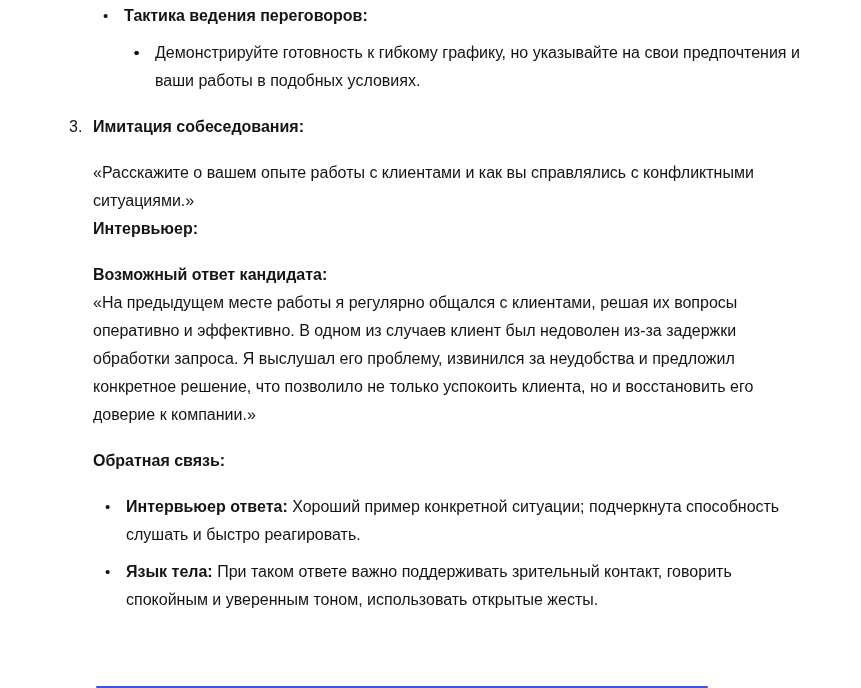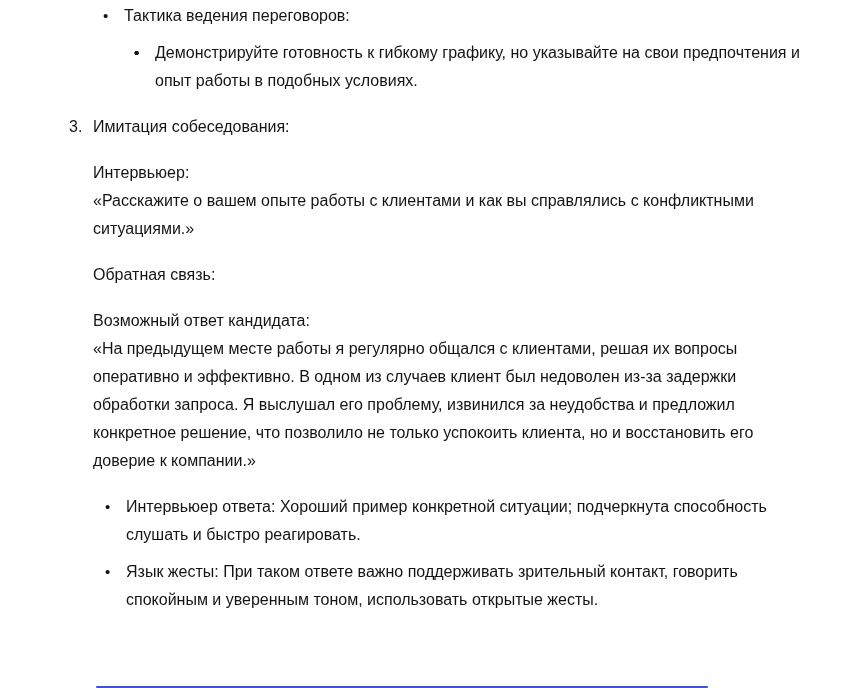--- a/index.html
+++ b/index.html
@@ -59,21 +59,21 @@
   .ul3 { margin-top: 8px; padding-left: 33px; }
   .ul3 > li { margin-bottom: 9px; max-width: 655px; }
   .ul3 > li > .marker {
     position: absolute;
     left: -21px;
     top: 0;
   }
 
   .para { margin: 18px 0; }
   .para:first-child { margin-top: 0; }
-  b, strong { font-weight: normal; }
+  b, strong { font-weight: bold; }
   .marker { font-size: 15px; }
 
   .accent-line {
     position: absolute;
     left: 96px;
     bottom: 0;
     width: 612px;
     height: 2px;
     border-radius: 2px;
     background: #4152d9;
@@ -91,60 +91,60 @@
         <strong>Тактика ведения переговоров:</strong>
         <ul class="ul2">
           <li>
             <span class="marker">•</span>
           </li>
           <li>
             <span class="marker">•</span>
           </li>
           <li>
             <span class="marker">•</span>
-            <span>Демонстрируйте готовность к гибкому графику, но указывайте на свои предпочтения и опыт работы в подобных условиях.</span>
+            <span>Демонстрируйте готовность к гибкому графику, но указывайте на свои предпочтения и ваши работы в подобных условиях.</span>
           </li>
         </ul>
       </li>
     </ul>
 
     <ol class="ol1">
       <li>
         <span class="num">3.</span>
         <div class="para">
           <strong>Имитация собеседования:</strong>
         </div>
 
         <div class="para">
+          <div>«Расскажите о вашем опыте работы с клиентами и как вы справлялись с конфликтными ситуациями.»</div>
           <div>
             <strong>Интервьюер:</strong>
           </div>
-          <div>«Расскажите о вашем опыте работы с клиентами и как вы справлялись с конфликтными ситуациями.»</div>
-        </div>
-
-        <div class="para">
-          <strong>Обратная связь:</strong>
         </div>
 
         <div class="para">
           <div>
             <strong>Возможный ответ кандидата:</strong>
           </div>
           <div>«На предыдущем месте работы я регулярно общался с клиентами, решая их вопросы оперативно и эффективно. В одном из случаев клиент был недоволен из-за задержки обработки запроса. Я выслушал его проблему, извинился за неудобства и предложил конкретное решение, что позволило не только успокоить клиента, но и восстановить его доверие к компании.»</div>
+        </div>
+
+        <div class="para">
+          <strong>Обратная связь:</strong>
         </div>
 
         <ul class="ul3">
           <li>
             <span class="marker">•</span>
             <strong>Интервьюер ответа:</strong>
             <span>Хороший пример конкретной ситуации; подчеркнута способность слушать и быстро реагировать.</span>
           </li>
           <li>
             <span class="marker">•</span>
-            <strong>Язык жесты:</strong>
+            <strong>Язык тела:</strong>
             <span>При таком ответе важно поддерживать зрительный контакт, говорить спокойным и уверенным тоном, использовать открытые жесты.</span>
           </li>
         </ul>
       </li>
     </ol>
 
   </div>
 
   <div class="accent-line" style="background: rgb(65, 82, 217);"></div>
 </div>

